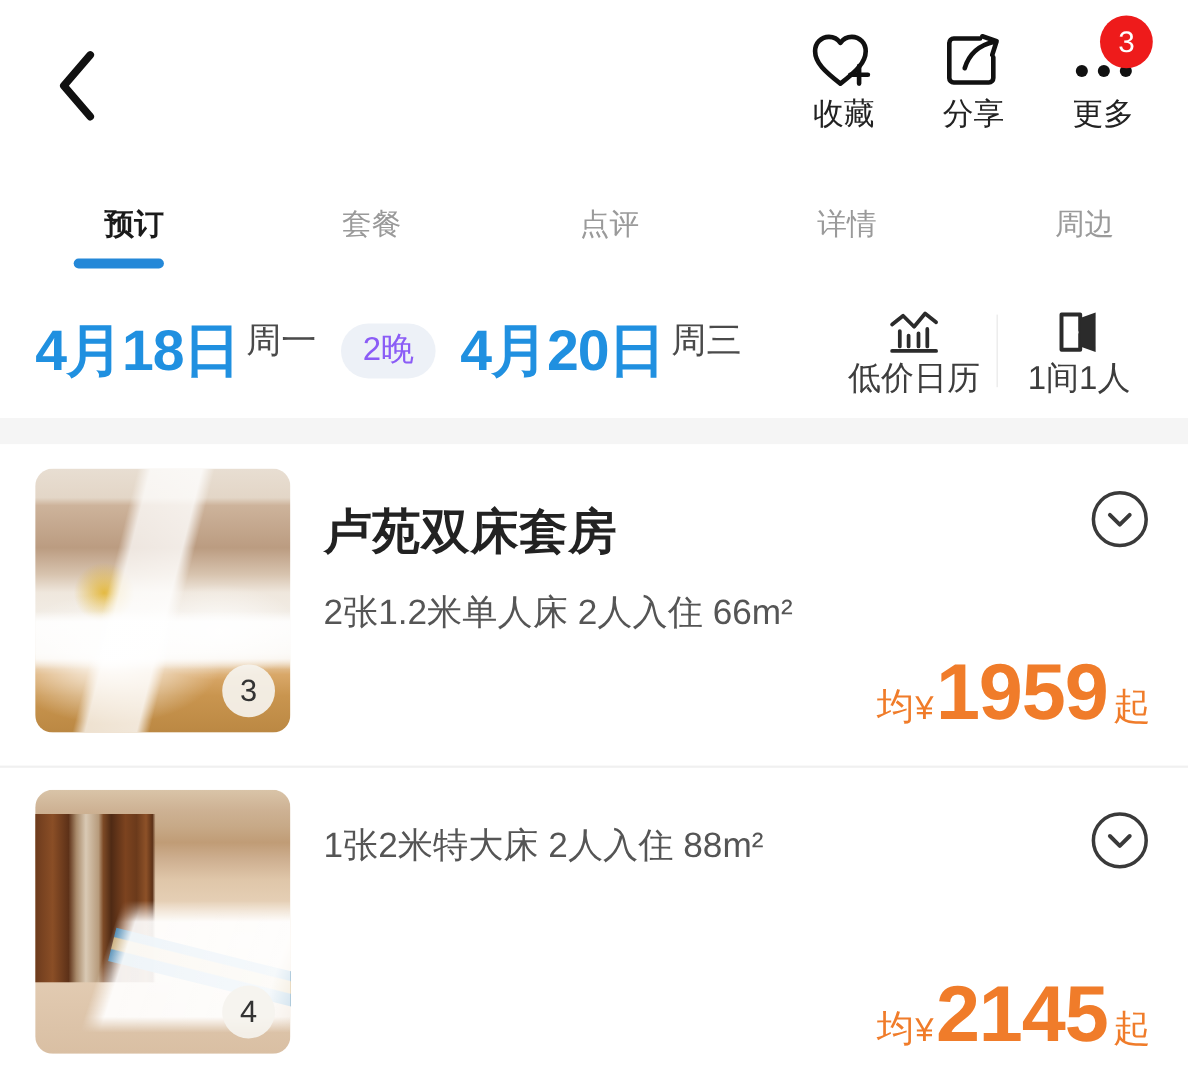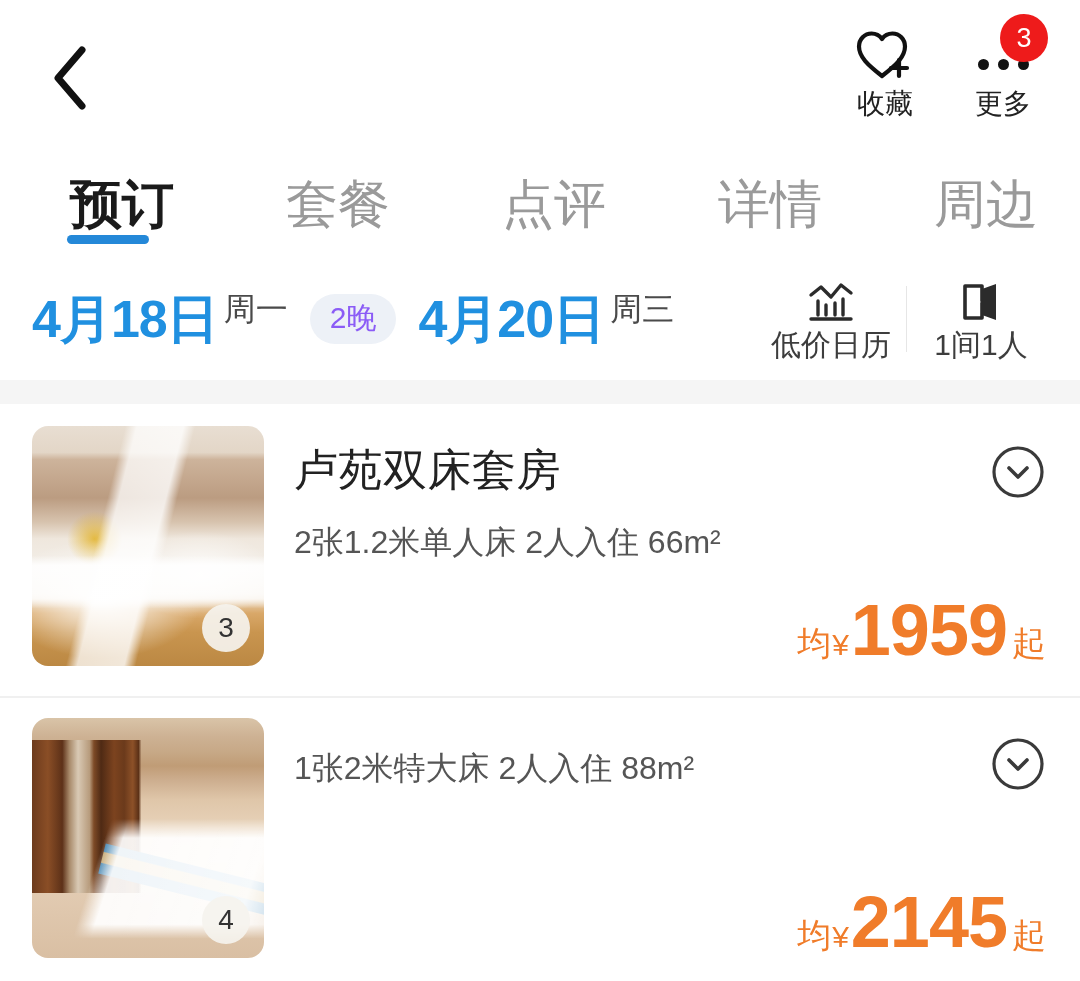--- a/index.html
+++ b/index.html
@@ -113,21 +113,21 @@
     flex: 1;
     text-align: center;
     position: relative;
     height: 100%;
     display: flex;
     flex-direction: column;
     align-items: center;
     justify-content: center;
   }
   .tab .tlabel {
-    font-size: 52px;
+    font-size: 27px;
     color: #9a9a9a;
     line-height: 1;
     margin-left: 28px;
   }
   .tab.active .tlabel {
     color: #1a1a1a;
     font-weight: bold;
   }
   .tab .underline {
     position: absolute;
@@ -259,24 +259,24 @@
     align-items: center;
     justify-content: center;
   }
   .rinfo {
     flex: 1;
     padding-left: 30px;
     position: relative;
   }
   .rtitle {
     font-size: 44px;
-    font-weight: normal;
+    font-weight: bold;
     color: #222222;
     line-height: 1;
-    margin-top: 22px;
+    margin-top: 36px;
     letter-spacing: 0.5px;
   }
   .rdesc {
     font-size: 32px;
     color: #555555;
     line-height: 1;
     margin-top: 34px;
   }
   .expand {
     position: absolute;
@@ -385,20 +385,30 @@
       <div class="hact">
         <span class="hicon">
           <svg width="60" height="54" viewBox="0 0 60 54" fill="none">
             <path d="M27 48 C13 37 4 29 4 18.5 C4 11 9.6 5.5 16.6 5.5 C21 5.5 24.7 7.7 27 11 C29.3 7.7 33 5.5 37.4 5.5 C44.4 5.5 50 11 50 18.5 C50 29 41 37 27 48 Z" stroke="#111111" stroke-width="4.2" stroke-linejoin="round"></path>
             <path d="M44 32 L44 48 M36 40 L52 40" stroke="#111111" stroke-width="4.2" stroke-linecap="round"></path>
           </svg>
         </span>
         <span class="hlabel">收藏</span>
       </div>
 
+      <div class="hact">
+        <span class="hicon">
+          <svg width="56" height="54" viewBox="0 0 56 54" fill="none">
+            <path d="M34 7 H10 C7.8 7 6 8.8 6 11 V43 C6 45.2 7.8 47 10 47 H42 C44.2 47 46 45.2 46 43 V24" stroke="#111111" stroke-width="4.2" stroke-linecap="round" stroke-linejoin="round"></path>
+            <path d="M20 34 C24 21 33 13 47 10" stroke="#111111" stroke-width="4.2" stroke-linecap="round" fill="none"></path>
+            <path d="M36 5 L49 9.5 L45 22" stroke="#111111" stroke-width="4.2" stroke-linecap="round" stroke-linejoin="round" fill="none"></path>
+          </svg>
+        </span>
+        <span class="hlabel">分享</span>
+      </div>
 
       <div class="hact">
         <span class="badge">3</span>
         <span class="hicon">
           <span class="dots">
               <i></i>
               <i></i>
               <i></i>
             </span>
         </span>

